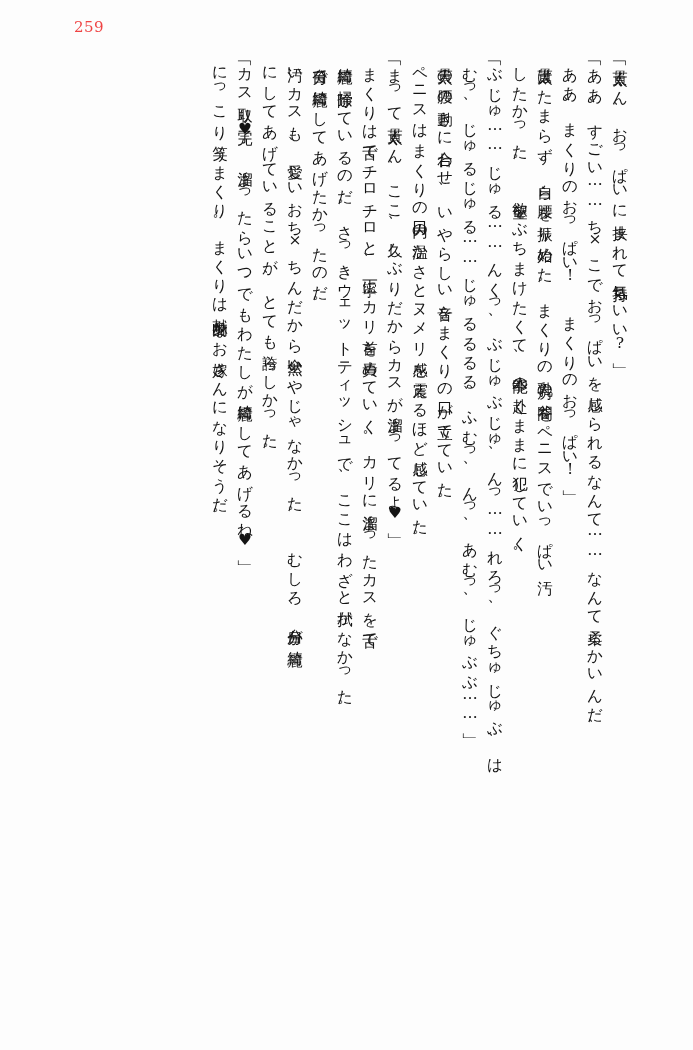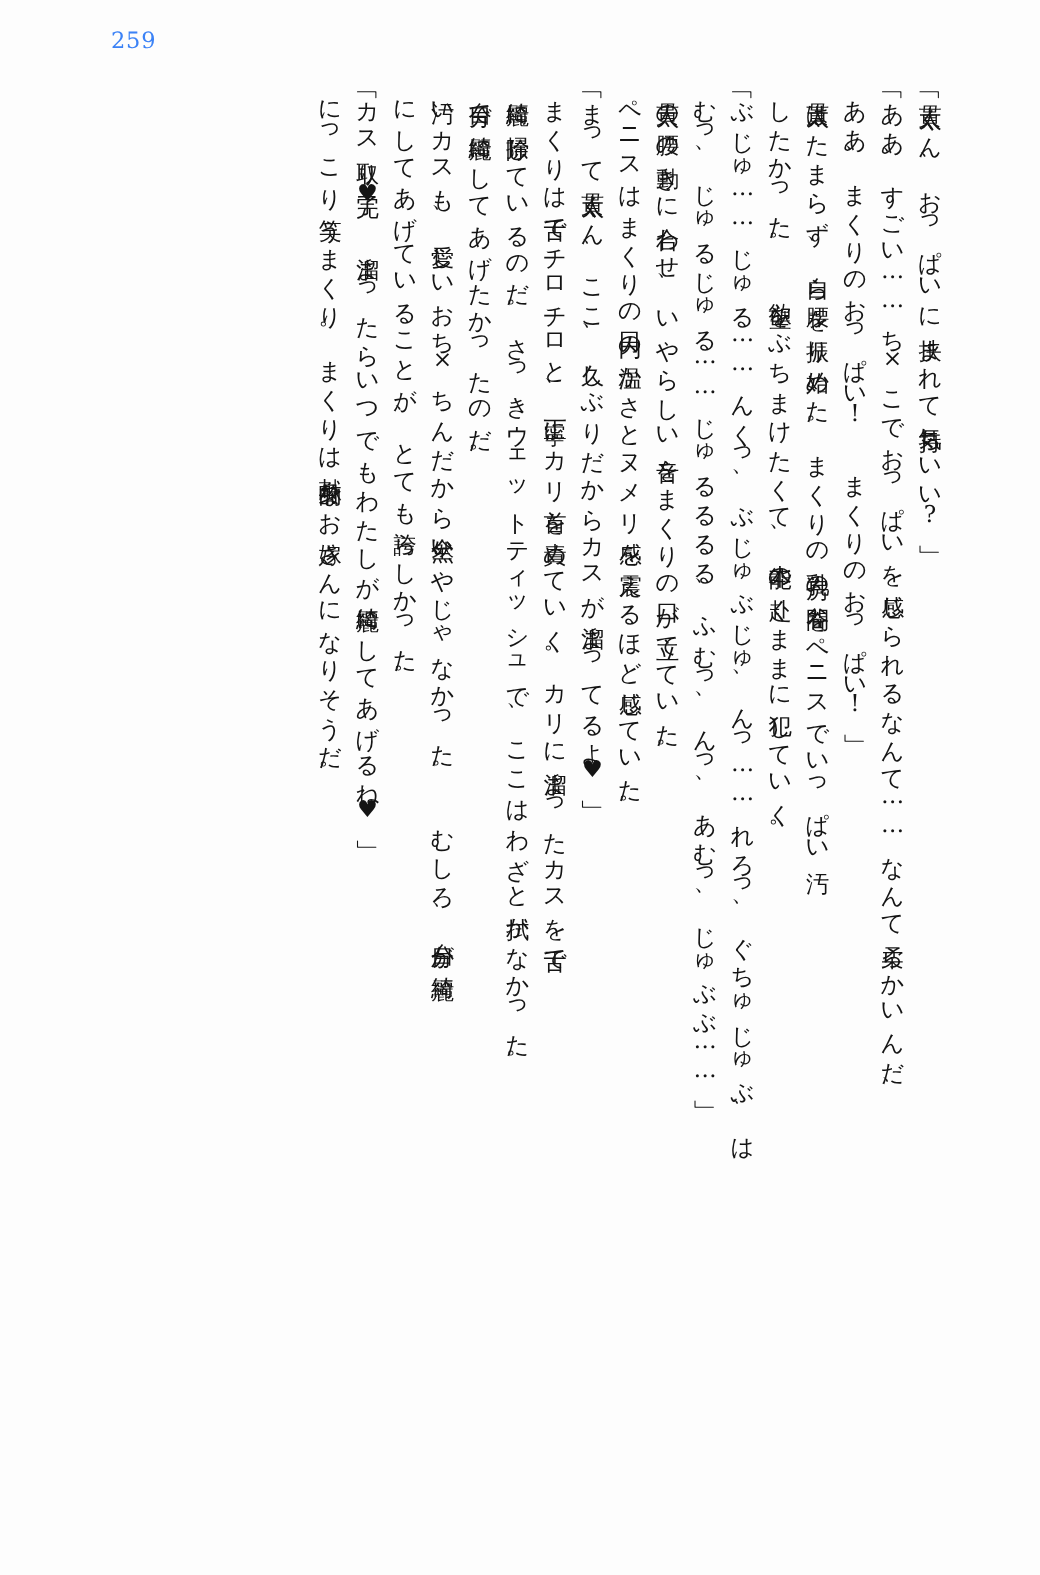--- a/index.html
+++ b/index.html
@@ -21,21 +21,21 @@
     inset: 0;
     background: #fdfdfd;
   }
 
   .page-number {
     position: absolute;
     top: 18px;
     left: 74px;
     font-size: 15px;
     letter-spacing: 0.5px;
-    color: #3b82f6;
+    color: #ef4444;
     font-family: "DejaVu Serif", "Liberation Serif", serif;
   }
 
   
   .text-block {
     position: absolute;
     top: 56px;
     right: 66px;
     left: 46px;
     bottom: 42px;

